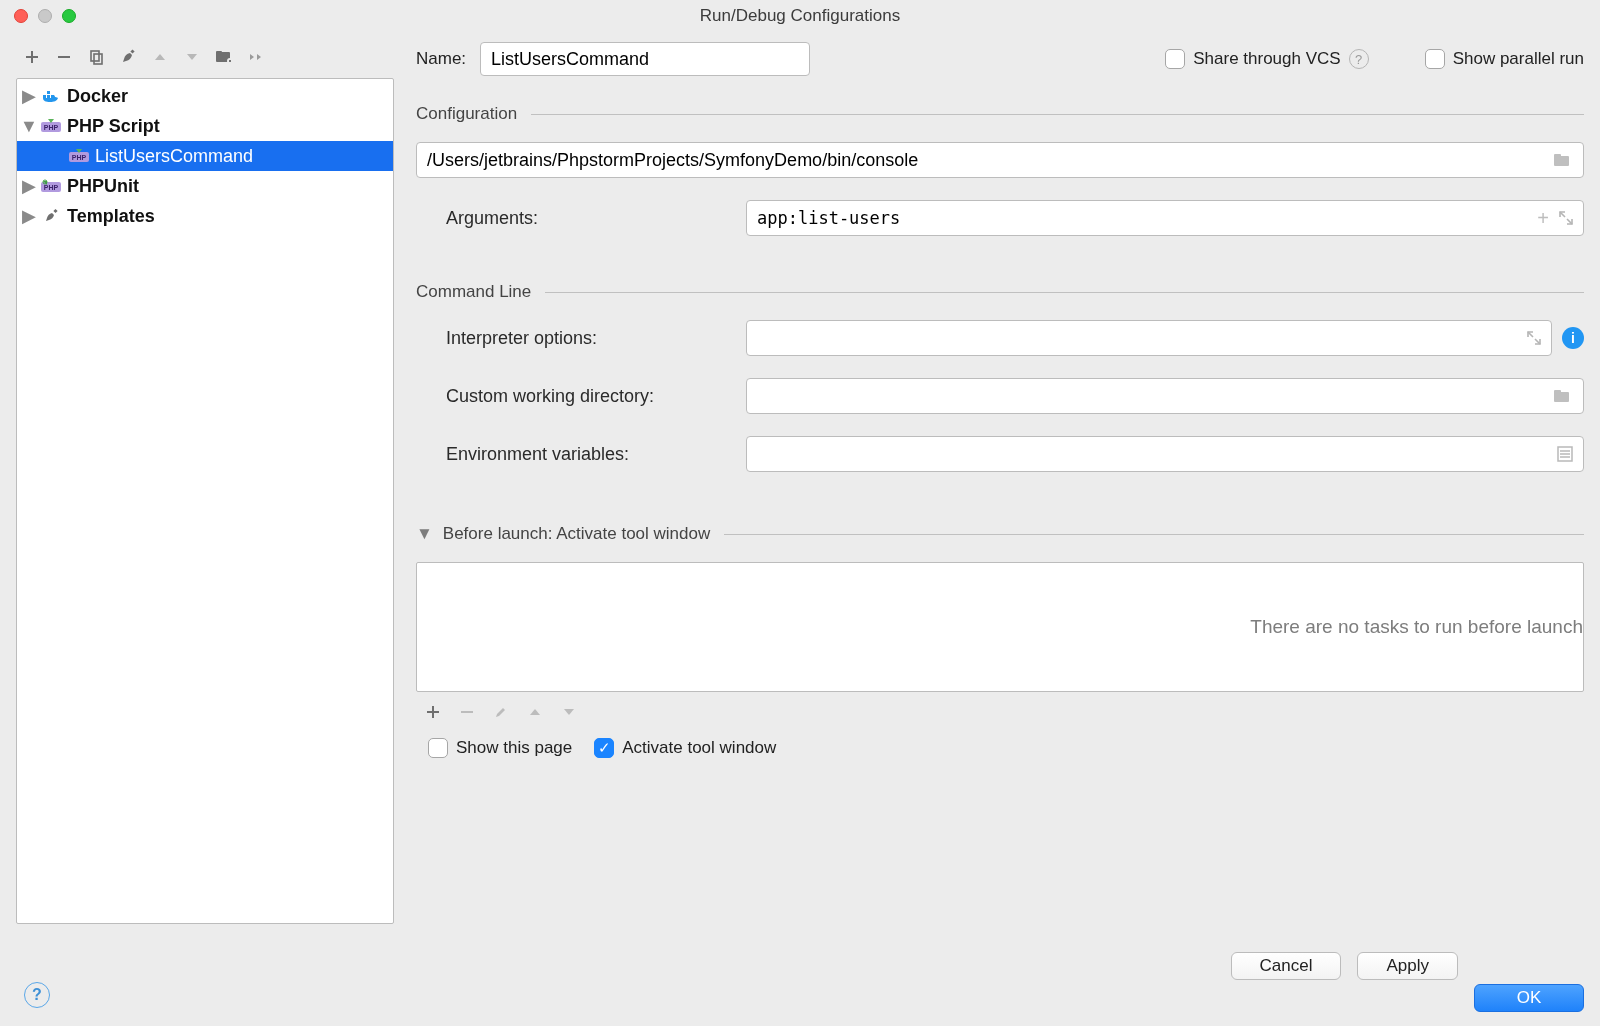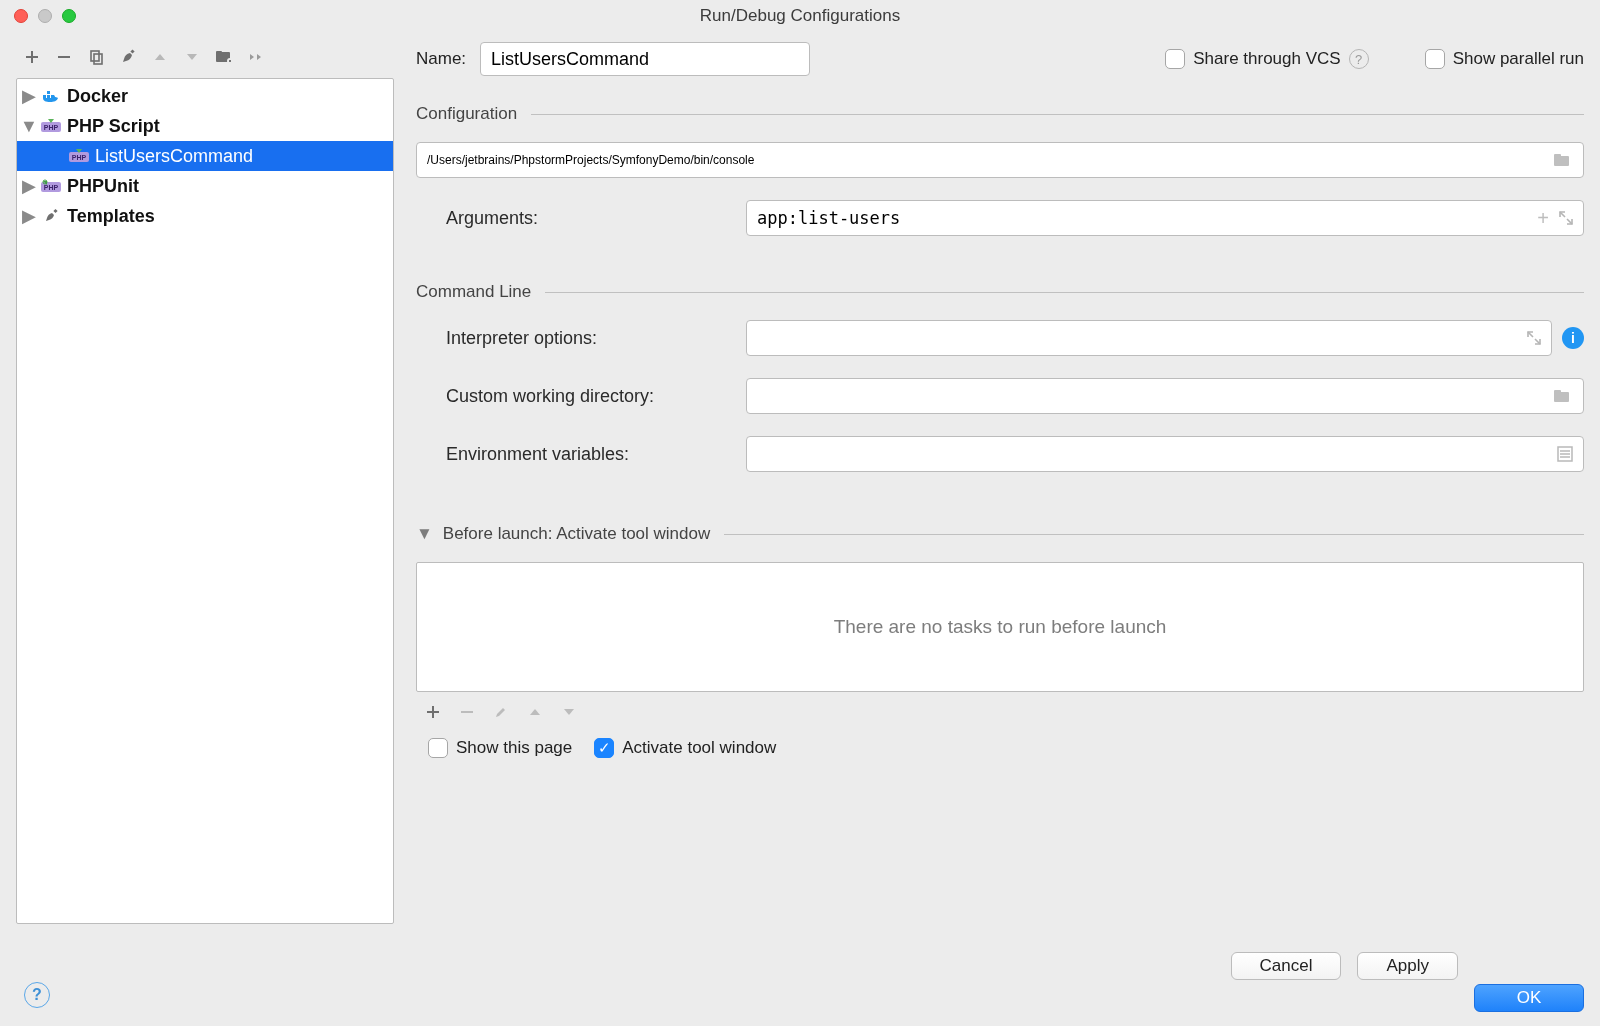--- a/index.html
+++ b/index.html
@@ -70,27 +70,27 @@
 .help-q { width:20px;height:20px;border:1.5px solid #b5b5b5;border-radius:50%;display:inline-flex;align-items:center;justify-content:center;color:#9a9a9a;font-size:13px;margin-left:8px;}
 .section-head { display:flex; align-items:center; margin-bottom: 18px; font-size:17px; color:#444; }
 .section-head .rule { flex:1; height:1px; background:#c0c0c0; margin-left:14px; }
 .section-head .tri { margin-right:10px; color:#7c7c7c; }
 .form-row { display:flex; align-items:center; margin-bottom: 22px; }
 .form-row .lbl { width: 330px; padding-left: 30px; font-size:18px; color:#2a2a2a; }
 .form-input {
   flex:1; height:36px; border:1px solid #bcbcbc; border-radius:4px; background:#fff;
   display:flex; align-items:center; padding: 0 10px; font-size:18px; color:#2a2a2a;
 }
-.form-input input { border:none; outline:none; flex:1; font-size:12px; background:transparent; font-family:inherit;}
+.form-input input { border:none; outline:none; flex:1; font-size:18px; background:transparent; font-family:inherit;}
 .form-input.mono input { font-family: Menlo, Consolas, monospace; font-size:17px; }
 .form-input .trail { display:flex; gap:10px; color:#a8a8a8; align-items:center; }
 .info-circle { width:22px;height:22px;border-radius:50%;background:#2196f3;color:#fff;display:inline-flex;align-items:center;justify-content:center;font-weight:700;font-size:14px;margin-left:10px;}
 .before-box {
   border:1px solid #bcbcbc; background:#fff; border-radius:2px; height:130px;
-  display:flex; align-items:center; justify-content:center; color:#7d7d7d; font-size:19px;
+  display:flex; align-items:center; justify-content:flex-end; color:#7d7d7d; font-size:19px;
 }
 .mini-toolbar { display:flex; gap:8px; padding:8px 4px; }
 .mini-toolbar .tb-btn { width:26px; height:24px; }
 .footer-row { display:flex; align-items:center; margin-top:6px; padding-left:12px; }
 .footer-btns { display:flex; justify-content:flex-end; gap:16px; margin-top:28px; }
 .btn {
   height:28px; padding: 0 28px; border-radius:6px; border:1px solid #bcbcbc; background:linear-gradient(#fff,#f3f3f3);
   font-size:17px; color:#222; display:flex; align-items:center; justify-content:center;
 }
 .btn.primary { background:linear-gradient(#4ea3ff,#1f82fa); color:#fff; border-color:#1a6fe0; min-width:110px;margin-top:32px;}

